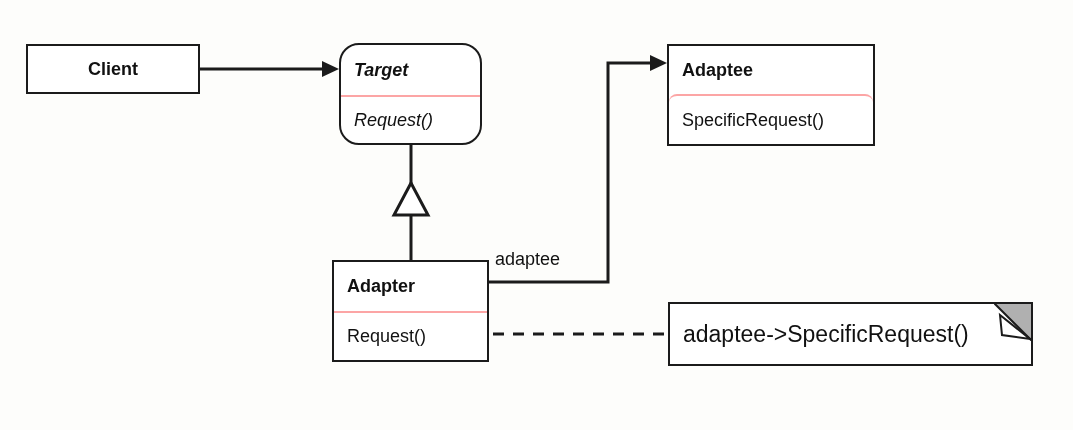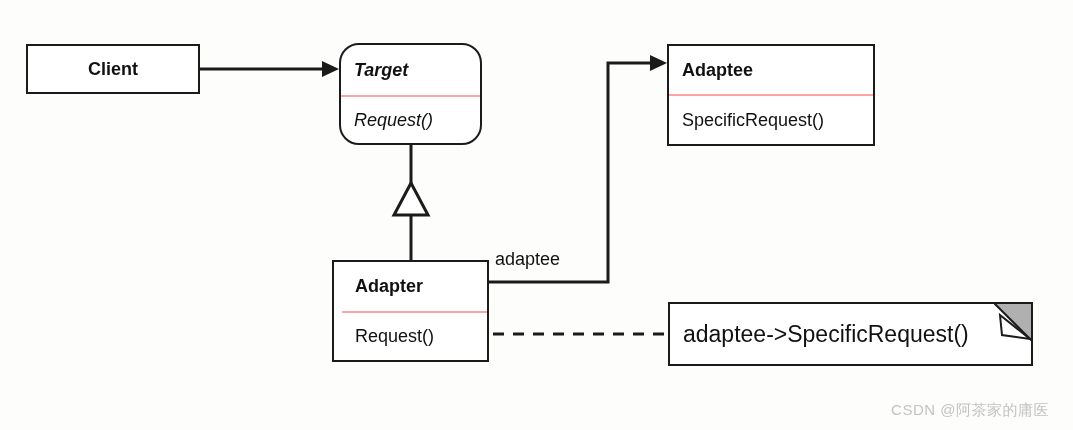--- a/index.html
+++ b/index.html
@@ -61,21 +61,21 @@
   .center-text {
     justify-content: center;
     padding-left: 0;
     text-align: center;
   }
 
   
   #client-box   { left: 26px;  top: 44px;  width: 174px; height: 50px; }
   #target-box   { left: 339px; top: 43px;  width: 143px; height: 102px; border-radius: 20px; }
   #adaptee-box  { left: 667px; top: 44px;  width: 208px; height: 102px; }
-  #adapter-box  { left: 332px; top: 260px; width: 157px; height: 102px; padding-left: 8px; }
+  #adapter-box  { left: 332px; top: 260px; width: 157px; height: 102px; }
 
   
   #note-box {
     position: absolute;
     left: 668px;
     top: 302px;
     width: 365px;
     height: 64px;
     box-sizing: border-box;
     background: #ffffff;
@@ -164,33 +164,32 @@
     <div class="uml-compartment center-text title-bold" style="height:46px;">Client</div>
   </div>
 
   <div class="uml-box" id="target-box">
     <div class="uml-compartment title-italic" style="height:50px;">Target</div>
     <div class="uml-compartment compartment-divider op-italic" style="height:48px;">Request()</div>
   </div>
 
   <div class="uml-box" id="adaptee-box">
     <div class="uml-compartment title-bold" style="height:48px;">Adaptee</div>
-    <div class="uml-compartment compartment-divider op-plain" style="height:50px;">SpecificRequest()</div>
+    <div class="uml-compartment compartment-divider op-plain" style="height:50px;border-radius:8px;">SpecificRequest()</div>
   </div>
 
   <div class="uml-box" id="adapter-box">
     <div class="uml-compartment title-bold" style="height:49px;">Adapter</div>
     <div class="uml-compartment compartment-divider op-plain" style="height:49px;">Request()</div>
   </div>
 
   <div id="adaptee-role-label">adaptee</div>
 
   <div id="note-box">
     <div id="note-text">adaptee-&gt;SpecificRequest()</div>
     <svg class="note-fold" viewBox="0 0 38 38" width="38" height="38">
       <polygon points="0,0 38,0 38,38" fill="#b0b0b0" stroke="#1b1b1b" stroke-width="2"></polygon>
       <polygon points="6,12 36,36 8,32" fill="#ffffff" stroke="#1b1b1b" stroke-width="2" stroke-linejoin="miter"></polygon>
     </svg>
   </div>
 
-  <div id="watermark">CSDN @阿茶家的庸医</div>
 
 </div>
 
 </body></html>

